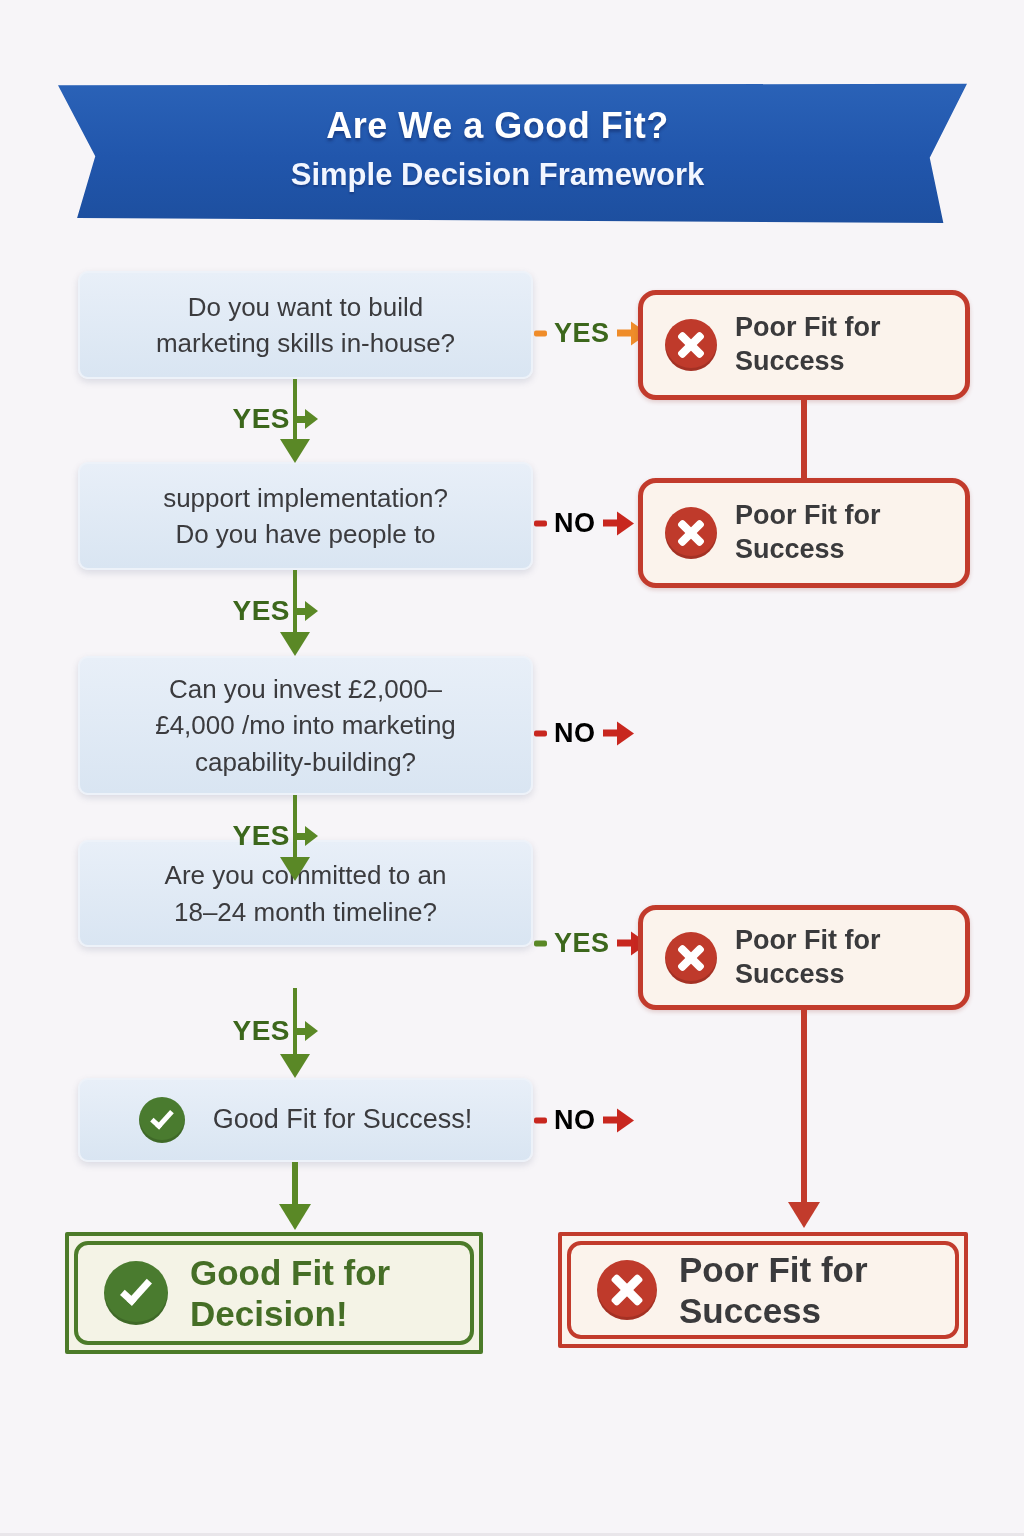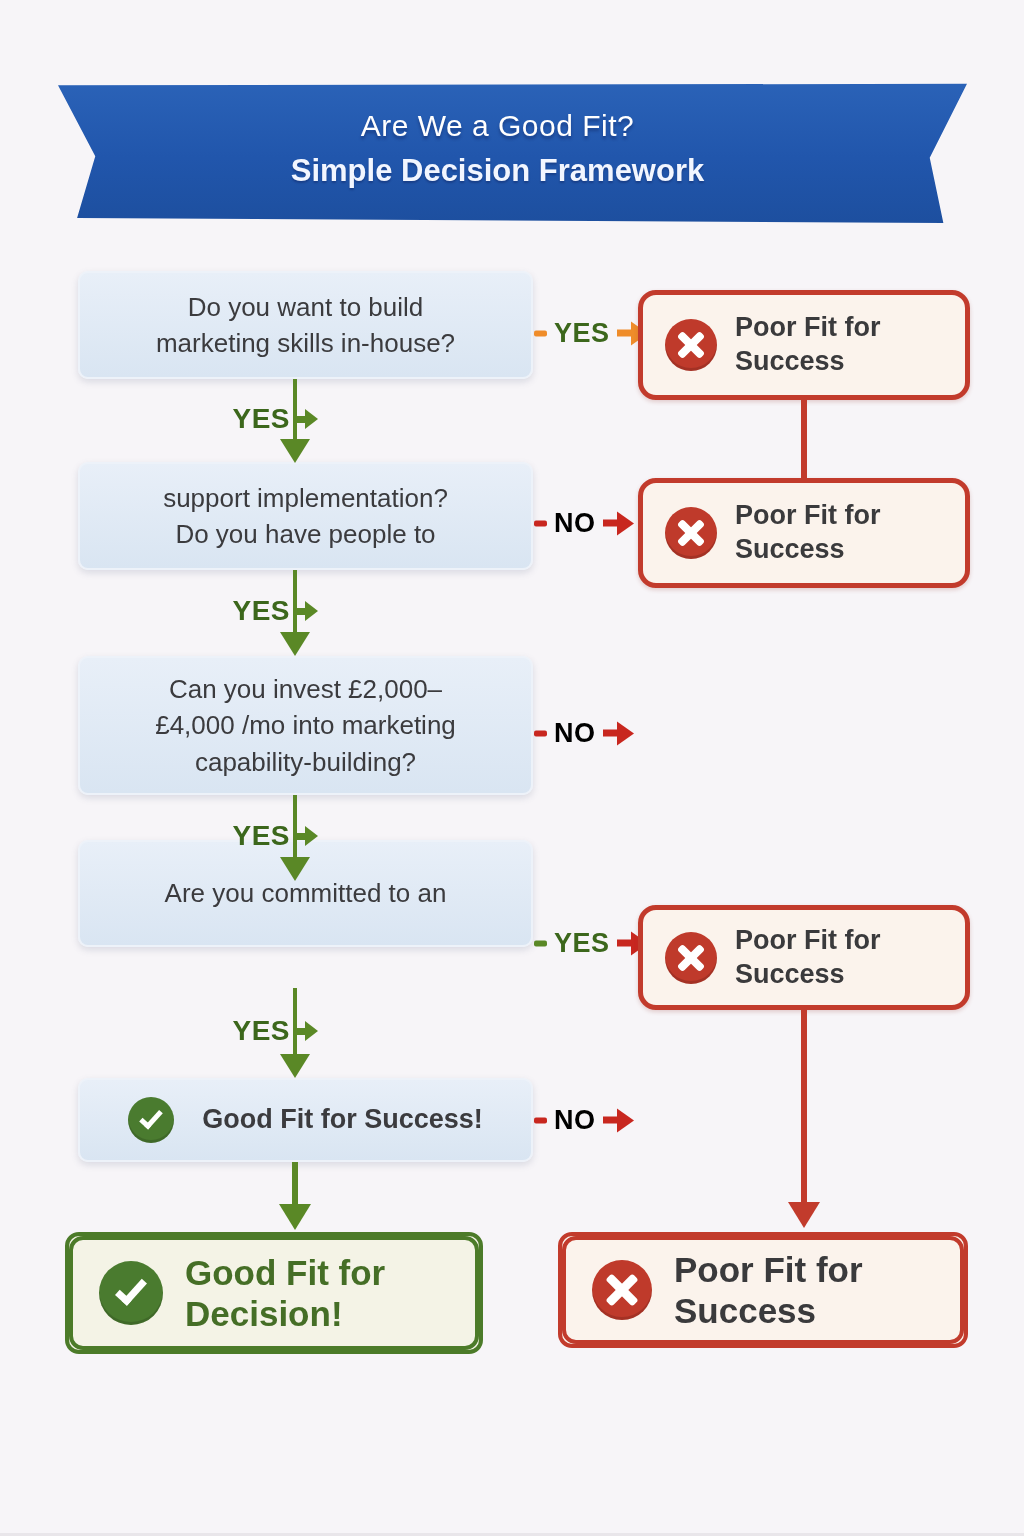--- a/index.html
+++ b/index.html
@@ -13,39 +13,39 @@
 
   
   .banner {
     position:absolute; left:58px; top:78px; width:909px; height:145px;
     background:linear-gradient(180deg,#2b63b8 0%, #2156ac 55%, #1d4f9f 100%);
     clip-path:polygon(0% 5%, 100% 4%, 95.9% 55%, 97.4% 100%, 2.1% 96.5%, 4.1% 54%);
     display:flex; flex-direction:column; align-items:center; justify-content:center;
     padding:6px 90px 10px 60px; text-align:center;
   }
   .banner-title {
-    color:#ffffff; font-size:30px; font-weight:400; letter-spacing:.5px;
+    color:#ffffff; font-size:36px; font-weight:700; letter-spacing:.5px;
     text-shadow:0 3px 3px rgba(10,20,70,.38);
   }
   .banner-subtitle {
     margin-top:10px; color:#f2f6ff; font-size:31px; font-weight:700;
     text-shadow:0 2px 2px rgba(10,20,70,.32);
   }
 
   
   .qbox {
     position:absolute; left:78px; width:455px;
     background:linear-gradient(180deg,#e8eff8 0%, #d9e5f2 100%);
     border:2px solid #edf2f9; border-radius:10px;
     box-shadow:0 3px 7px rgba(100,110,140,.20);
     display:flex; align-items:center; justify-content:center;
     text-align:center; color:#3b3b3e; font-size:26px; line-height:1.4;
   }
   .qtext div { white-space:nowrap;text-align:center; }
-  .inline-result { display:flex; align-items:center; gap:28px; font-weight:700; font-size:27px; }
+  .inline-result { display:flex; align-items:center; gap:28px; font-weight:400; font-size:27px; }
 
   
   .circle { border-radius:50%; position:relative; flex:0 0 auto; box-shadow:inset 0 -3px 0 rgba(0,0,0,.14); }
   .green-c { background:#4a7b2f; }
   .red-c { background:#bf3a2b; }
   .chk { position:absolute; left:50%; top:46%; border-left:5px solid #fff; border-bottom:5px solid #fff;
          width:22px; height:12px; transform:translate(-50%,-55%) rotate(-48deg); }
   .chk.big { width:30px; height:16px; border-left-width:7px; border-bottom-width:7px; }
   .xbar { position:absolute; left:50%; top:50%; width:32px; height:8px; background:#fff; border-radius:3px; }
   .xbar.a { transform:translate(-50%,-50%) rotate(45deg); }
@@ -86,21 +86,21 @@
   
   .pfbox {
     position:absolute; left:638px; width:332px;
     background:#fbf3ec; border:5px solid #c23b2c; border-radius:18px;
     box-shadow:0 2px 4px rgba(150,60,50,.22);
     display:flex; align-items:center; gap:18px; padding:0 8px 0 22px;
   }
   .pftext { font-weight:700; font-size:27px; color:#3a3a3c; line-height:1.25; text-align:left; }
 
   
-  .outcome { position:absolute; border:4px solid; border-radius:14px; }
+  .outcome { position:absolute; border:4px solid; border-radius:2px; padding:5px; }
   .outcome .inner { height:100%; border:4px solid; border-radius:14px; display:flex; align-items:center; gap:22px; padding-left:26px; }
   .outcome.goodbig { left:65px; top:1232px; width:418px; height:122px; border-color:#4c7b29; background:#f4f3e6; }
   .outcome.goodbig .inner { border-color:#4c7b29; }
   .outcome.poorbig { left:558px; top:1232px; width:410px; height:116px; border-color:#c23b2c; background:#fbf3ec; }
   .outcome.poorbig .inner { border-color:#c23b2c; }
   .big-text { font-weight:800; font-size:35px; line-height:1.18; text-align:left; }
   .big-text.green-t { color:#456e26; }
   .big-text.dark-t { color:#3a3a3c; }
 </style>
 </head>
@@ -131,20 +131,21 @@
     <div class="qtext">
       <div>Can you invest £2,000–</div>
       <div>£4,000 /mo into marketing</div>
       <div>capability-building?</div>
     </div>
   </div>
 
   <div class="qbox" style="top:840px;height:107px">
     <div class="qtext">
       <div>Are you committed to an</div>
+      <div>18–24 month timeline?</div>
     </div>
   </div>
 
   <div class="qbox" style="top:1078px;height:84px">
     <div class="inline-result">
       <span class="circle green-c" style="width:46px;height:46px">
           <span class="chk"></span>
         </span>
       <span>Good Fit for Success!</span>
     </div>

